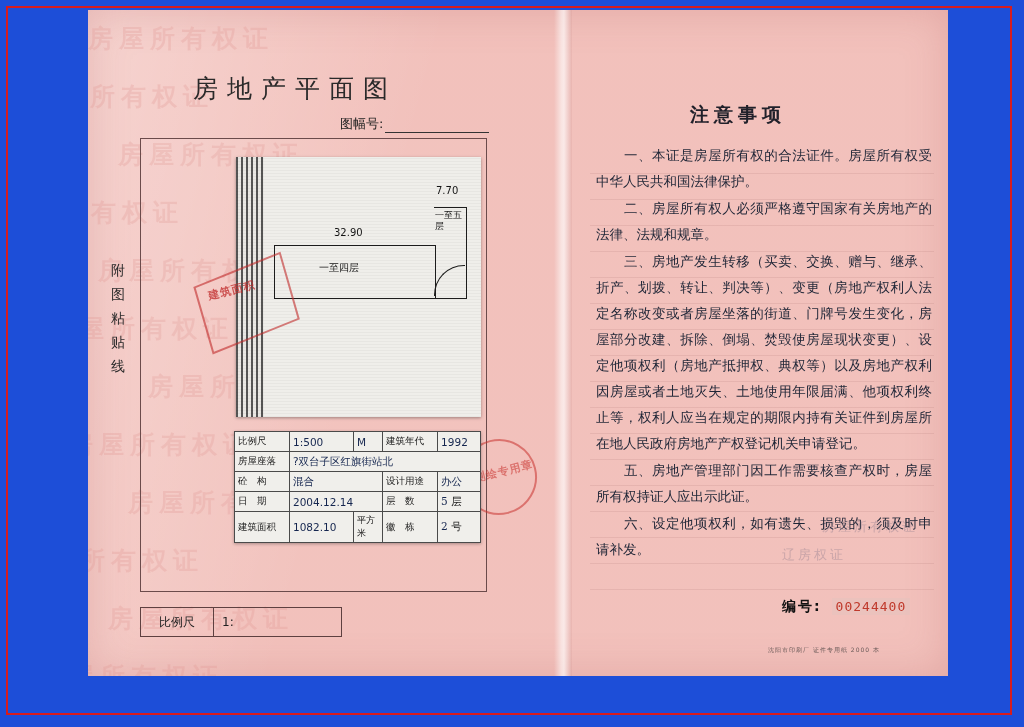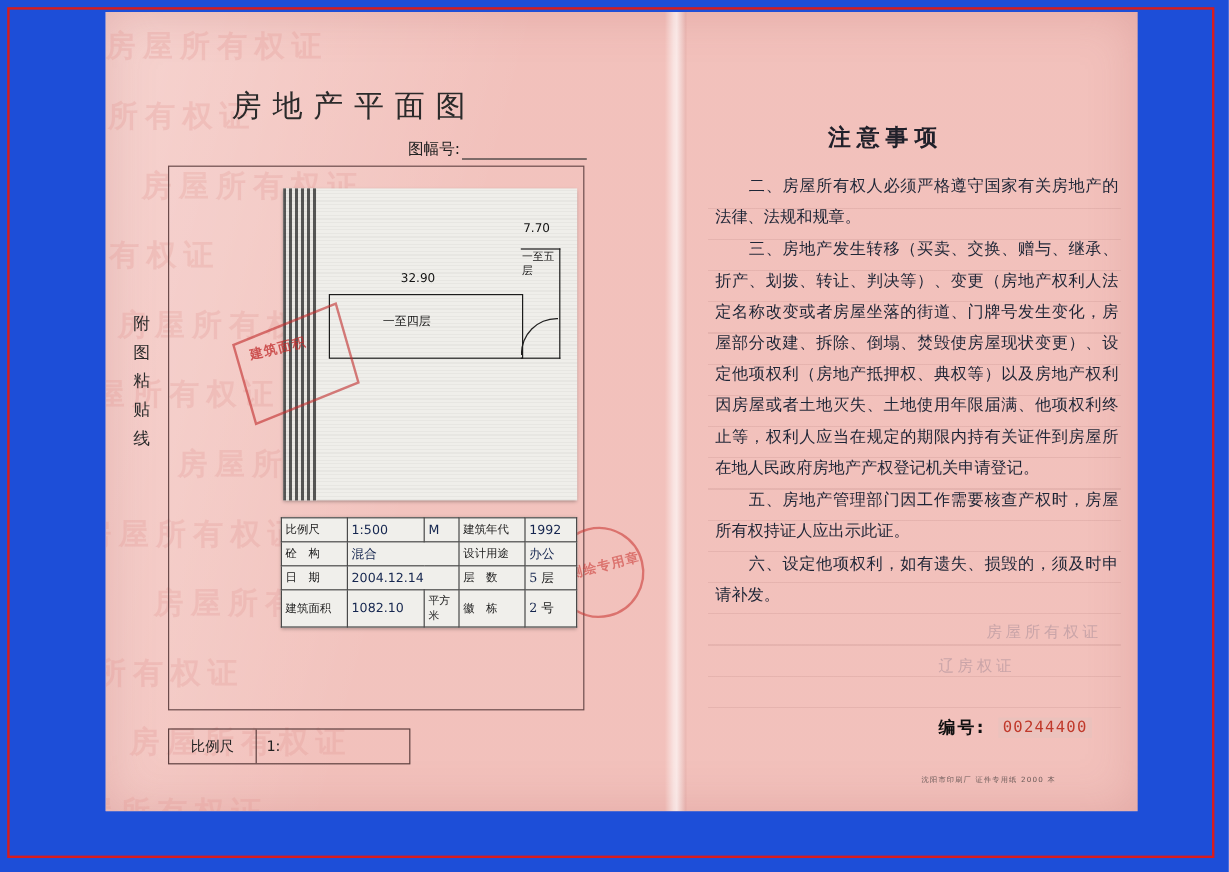--- a/index.html
+++ b/index.html
@@ -391,20 +391,24 @@
         </div>
 
         <table id="info-table">
           <tbody>
               <tr>
             <td class="lbl">比例尺</td>
             <td class="val-hand">1:500</td>
             <td class="val-hand" style="width:22px">M</td>
             <td class="lbl">建筑年代</td>
             <td class="val-hand">1992</td>
+          </tr>
+          <tr>
+            <td class="lbl">房屋座落</td>
+            <td class="val-hand" colspan="4">?双台子区红旗街站北</td>
           </tr>
           <tr>
             <td class="lbl">砼　构</td>
             <td class="val-hand" colspan="2">混合</td>
             <td class="lbl">设计用途</td>
             <td class="val-hand">办公</td>
           </tr>
           <tr>
             <td class="lbl">日　期</td>
             <td class="val-hand" colspan="2">2004.12.14</td>
@@ -433,20 +437,21 @@
         <div class="cellB">1:</div>
       </div>
     </div>
 
     <div id="right-page">
       <div id="rule-lines"></div>
 
       <div id="notice-title">注意事项</div>
 
       <div id="notice-body">
+        <p>一、本证是房屋所有权的合法证件。房屋所有权受中华人民共和国法律保护。</p>
         <p>二、房屋所有权人必须严格遵守国家有关房地产的法律、法规和规章。</p>
         <p>三、房地产发生转移（买卖、交换、赠与、继承、折产、划拨、转让、判决等）、变更（房地产权利人法定名称改变或者房屋坐落的街道、门牌号发生变化，房屋部分改建、拆除、倒塌、焚毁使房屋现状变更）、设定他项权利（房地产抵押权、典权等）以及房地产权利因房屋或者土地灭失、土地使用年限届满、他项权利终止等，权利人应当在规定的期限内持有关证件到房屋所在地人民政府房地产产权登记机关申请登记。</p>
         <p>五、房地产管理部门因工作需要核查产权时，房屋所有权持证人应出示此证。</p>
         <p>六、设定他项权利，如有遗失、损毁的，须及时申请补发。</p>
       </div>
 
       <div id="ghost1" class="ghost">房屋所有权证</div>
       <div id="ghost2" class="ghost">辽房权证</div>
 
       <div id="number-row">

